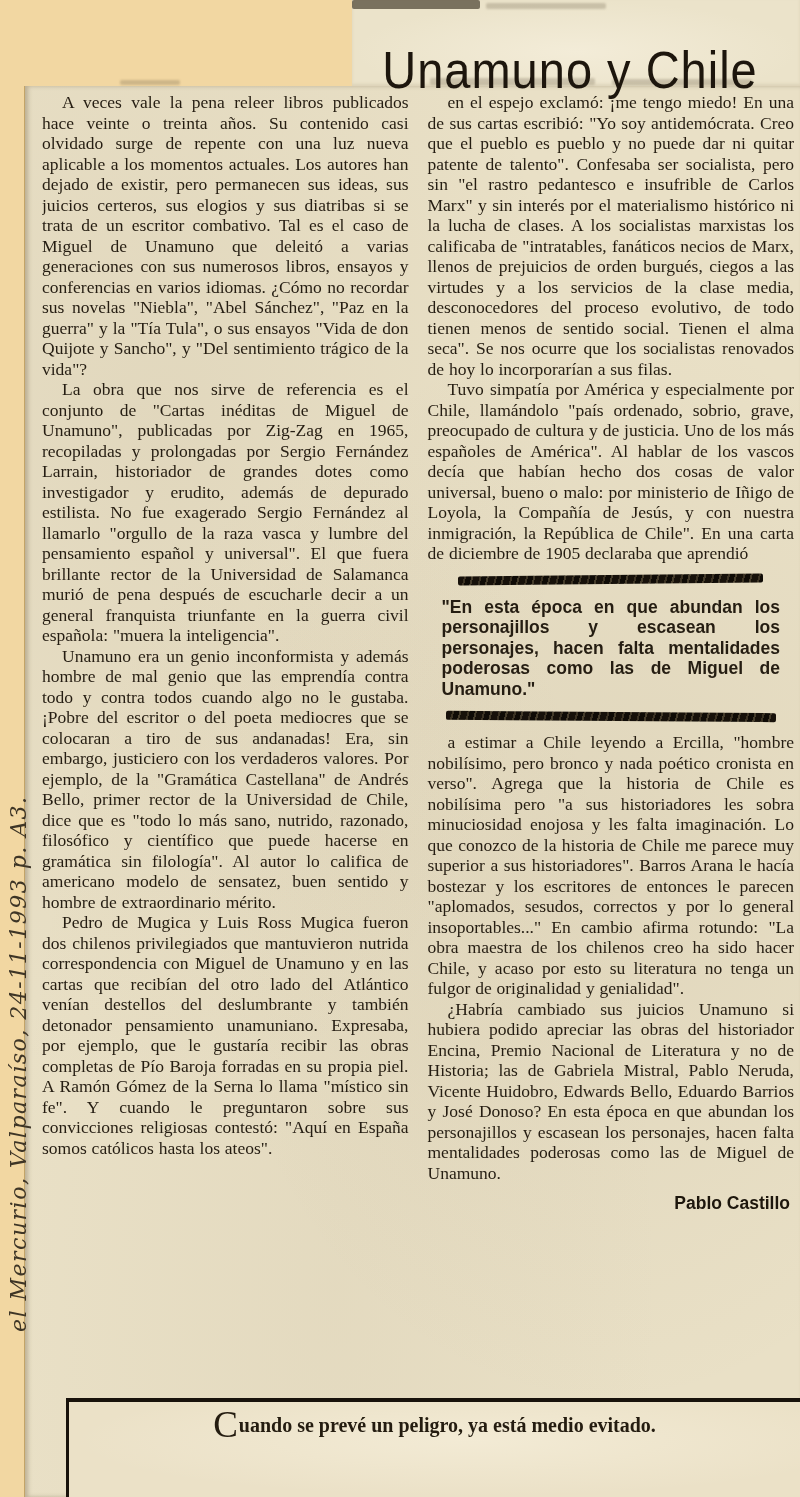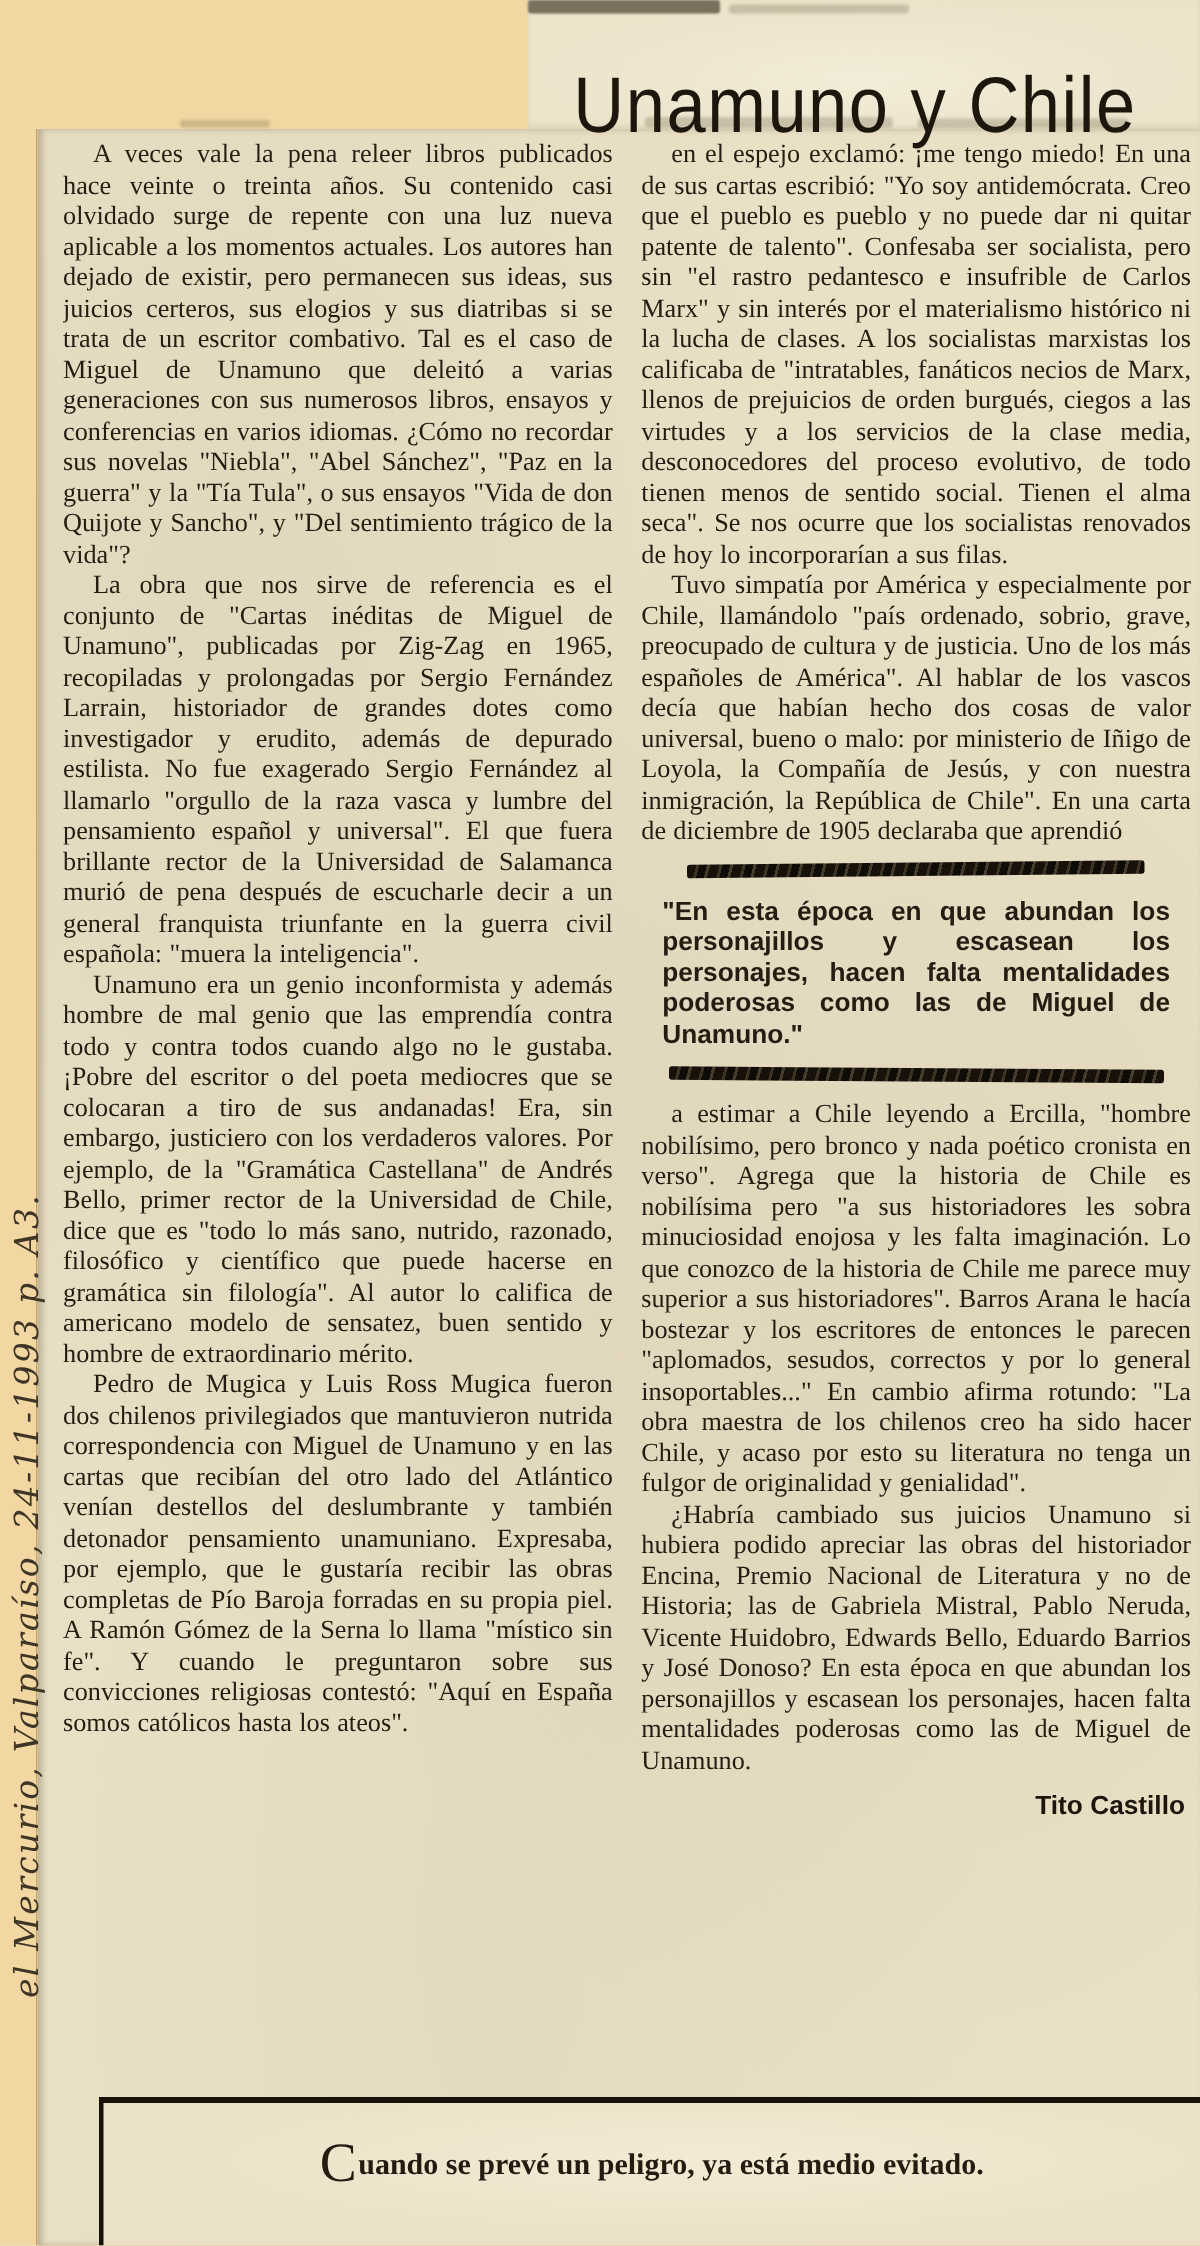--- a/index.html
+++ b/index.html
@@ -75,21 +75,21 @@
   }
   .footer-box{
     position:absolute;left:66px;top:1398px;right:0;bottom:0;
     border-top:4px solid #18120b;
     border-left:3px solid #18120b;
     background:
       radial-gradient(ellipse at 55% 40%, rgba(250,244,226,0.5), transparent 70%),
       #ebe1c7;
   }
   .footer-quote{
-    position:absolute;top:30px;left:0;right:0;
+    position:absolute;top:12px;left:0;right:0;
     text-align:center;color:#241c10;
     font-family:"Liberation Serif", serif;
     font-weight:bold;font-size:20px;
   }
   .footer-quote .bigcap{
     font-size:37px;font-weight:normal;line-height:0;vertical-align:-5px;
     padding-right:1px;
   }
 </style>
 </head>
@@ -116,21 +116,21 @@
     <p>Pedro de Mugica y Luis Ross Mugica fueron dos chilenos privilegiados que mantuvieron nutrida correspondencia con Miguel de Unamuno y en las cartas que recibían del otro lado del Atlántico venían destellos del deslumbrante y también detonador pensamiento unamuniano. Expresaba, por ejemplo, que le gustaría recibir las obras completas de Pío Baroja forradas en su propia piel. A Ramón Gómez de la Serna lo llama "místico sin fe". Y cuando le preguntaron sobre sus convicciones religiosas contestó: "Aquí en España somos católicos hasta los ateos".</p>
   </div>
   <div class="col">
     <p>en el espejo exclamó: ¡me tengo miedo! En una de sus cartas escribió: "Yo soy antidemócrata. Creo que el pueblo es pueblo y no puede dar ni quitar patente de talento". Confesaba ser socialista, pero sin "el rastro pedantesco e insufrible de Carlos Marx" y sin interés por el materialismo histórico ni la lucha de clases. A los socialistas marxistas los calificaba de "intratables, fanáticos necios de Marx, llenos de prejuicios de orden burgués, ciegos a las virtudes y a los servicios de la clase media, desconocedores del proceso evolutivo, de todo tienen menos de sentido social. Tienen el alma seca". Se nos ocurre que los socialistas renovados de hoy lo incorporarían a sus filas.</p>
     <p>Tuvo simpatía por América y especialmente por Chile, llamándolo "país ordenado, sobrio, grave, preocupado de cultura y de justicia. Uno de los más españoles de América". Al hablar de los vascos decía que habían hecho dos cosas de valor universal, bueno o malo: por ministerio de Iñigo de Loyola, la Compañía de Jesús, y con nuestra inmigración, la República de Chile". En una carta de diciembre de 1905 declaraba que aprendió</p>
     <div class="scribble top"></div>
     <p class="pull-quote">"En esta época en que abundan los personajillos y escasean los personajes, hacen falta mentalidades poderosas como las de Miguel de Unamuno."</p>
     <div class="scribble bottom"></div>
     <p>a estimar a Chile leyendo a Ercilla, "hombre nobilísimo, pero bronco y nada poético cronista en verso". Agrega que la historia de Chile es nobilísima pero "a sus historiadores les sobra minuciosidad enojosa y les falta imaginación. Lo que conozco de la historia de Chile me parece muy superior a sus historiadores". Barros Arana le hacía bostezar y los escritores de entonces le parecen "aplomados, sesudos, correctos y por lo general insoportables..." En cambio afirma rotundo: "La obra maestra de los chilenos creo ha sido hacer Chile, y acaso por esto su literatura no tenga un fulgor de originalidad y genialidad".</p>
     <p>¿Habría cambiado sus juicios Unamuno si hubiera podido apreciar las obras del historiador Encina, Premio Nacional de Literatura y no de Historia; las de Gabriela Mistral, Pablo Neruda, Vicente Huidobro, Edwards Bello, Eduardo Barrios y José Donoso? En esta época en que abundan los personajillos y escasean los personajes, hacen falta mentalidades poderosas como las de Miguel de Unamuno.</p>
-    <div class="byline">Tito Castillo</div>
+    <div class="byline">Pablo Castillo</div>
   </div>
 </div>
 
 <div class="footer-box">
   <div class="footer-quote">
     <span class="bigcap">C</span><span>uando se prevé un peligro, ya está medio evitado.</span>
   </div>
 </div>
 
 </body></html>

